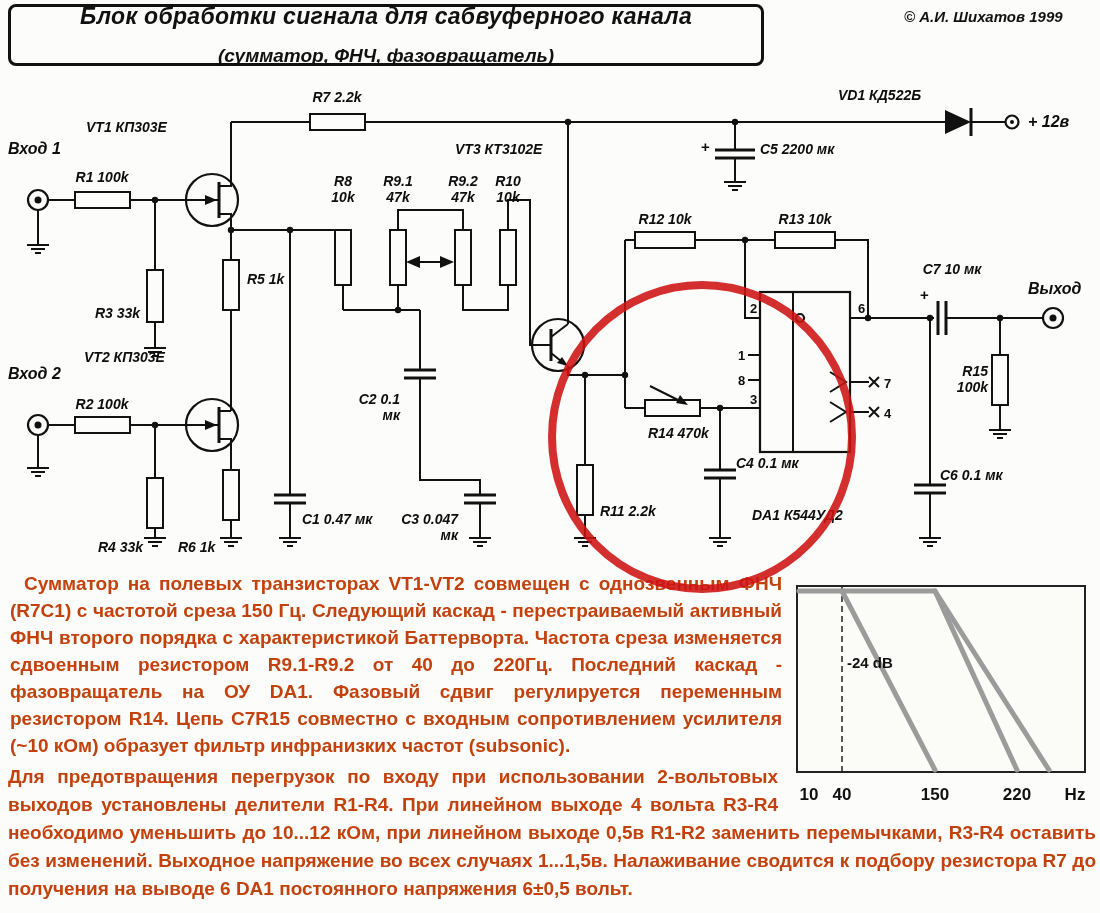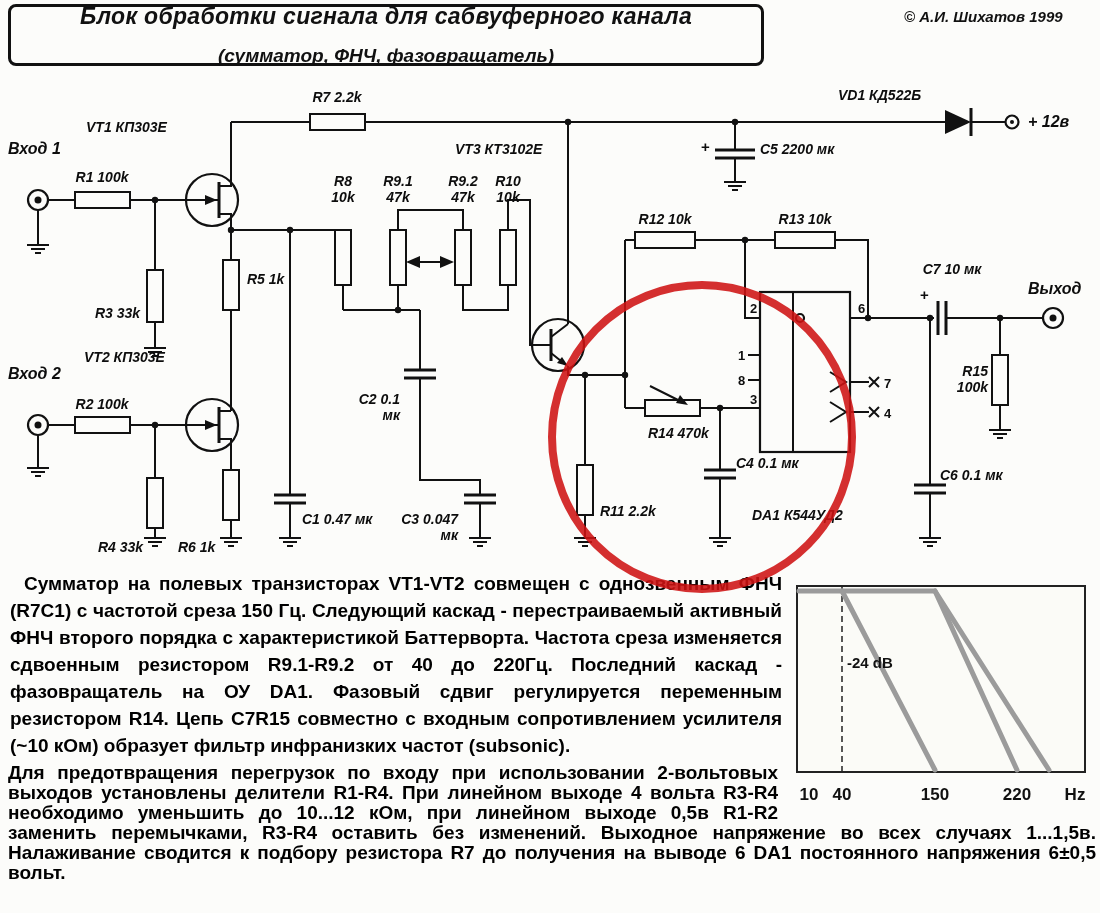--- a/index.html
+++ b/index.html
@@ -6,23 +6,23 @@
   .page{position:relative;width:1100px;height:913px;background:#fcfcfa;overflow:hidden;
         font-family:"Liberation Sans",sans-serif;color:#111;}
   .title-box{position:absolute;left:8px;top:4px;width:750px;height:56px;border:3px solid #111;
         border-radius:8px;display:flex;flex-direction:column;align-items:center;justify-content:center;
         background:#fcfcfa;z-index:4;}
   .title-box .t1{font:italic bold 23px "Liberation Sans",sans-serif;letter-spacing:.3px;white-space:nowrap;text-align:center;}
   .title-box .t2{font:italic bold 19px "Liberation Sans",sans-serif;margin-top:15px;white-space:nowrap;text-align:center;}
   .copyright{position:absolute;left:904px;top:8px;font:italic bold 15px "Liberation Sans",sans-serif;z-index:4;}
   .schematic{position:absolute;left:0;top:70px;z-index:3;pointer-events:none;}
   .chart{position:absolute;left:785px;top:578px;z-index:2;}
-  .note{position:absolute;margin:0;text-align:justify;font-weight:bold;color:#000000;z-index:1;}
+  .note{position:absolute;margin:0;text-align:justify;font-weight:bold;color:#c2410c;z-index:1;}
   .note1{left:10px;top:570px;width:772px;font-size:19px;line-height:27px;text-indent:14px;}
-  .note2{left:8px;top:763px;width:1088px;font-size:19px;line-height:20px;}
+  .note2{left:8px;top:763px;width:1088px;font-size:19px;line-height:28px;}
   .note2::before{content:"";float:right;width:318px;height:56px;}
 
   
   .w{stroke:#111;stroke-width:2;fill:none;}
   .w3{stroke:#111;stroke-width:3;fill:none;}
   .cap{stroke:#111;stroke-width:3;fill:none;}
   .cmp{fill:#fcfcfa;stroke:#111;stroke-width:2;}
   .cmp2{fill:none;stroke:#111;stroke-width:2.2;}
   .dot{fill:#111;}
   .blk{fill:#111;}

